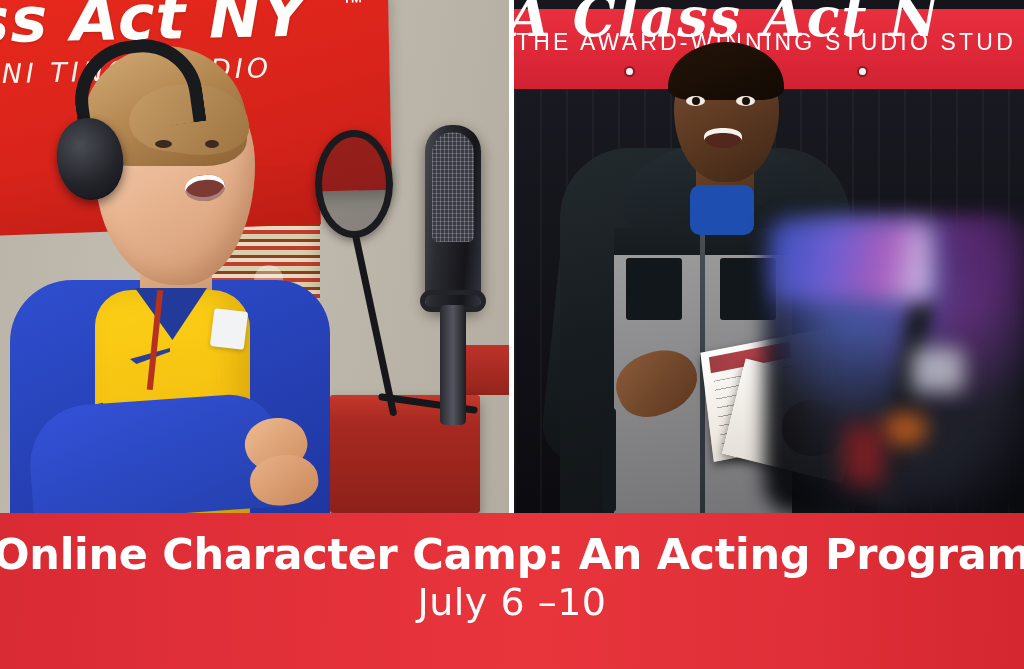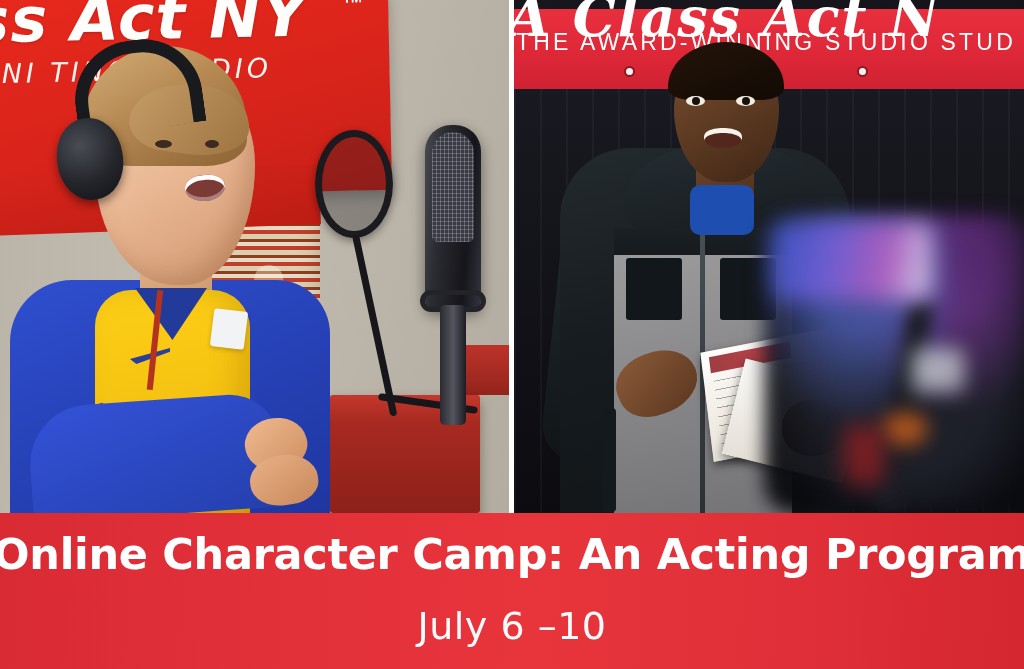--- a/index.html
+++ b/index.html
@@ -479,21 +479,21 @@
     font-size:43px; line-height:50px;
     color:#ffffff;
     letter-spacing:-0.3px;
     white-space:nowrap;
   }
   .caption-sub {
     font-family:"DejaVu Sans", sans-serif;
     font-weight:400;
     font-size:38px; line-height:46px;
     color:#fbfbfb;
-    margin-top:24px;
+    margin-top:0;
     letter-spacing:0.5px;
     white-space:nowrap;
   }
 </style>
 </head>
 <body>
 
 <div class="promo-card">
 
   <div class="photo-strip">

